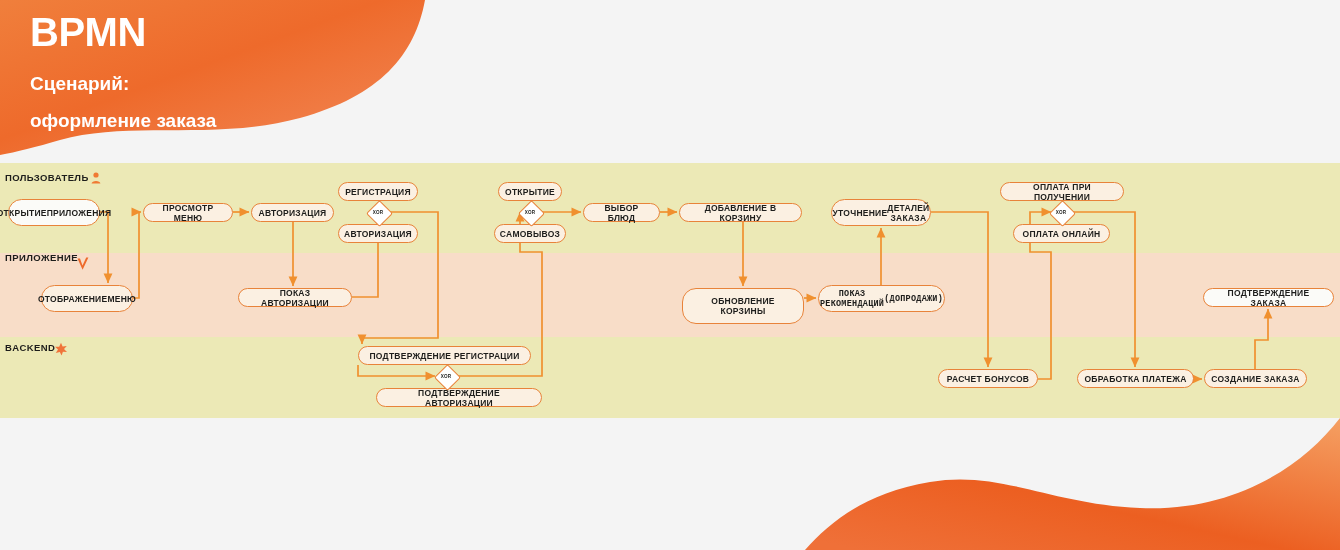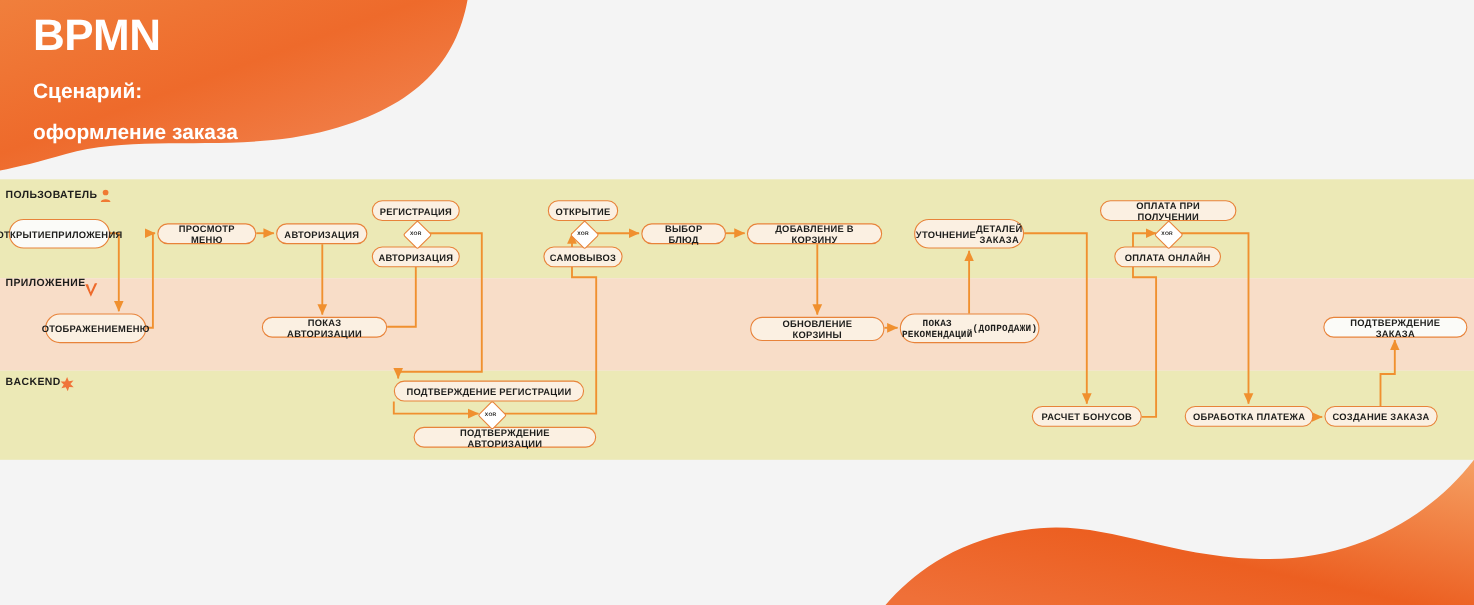--- a/index.html
+++ b/index.html
@@ -204,21 +204,21 @@
       <div class="node" style="left: 1013px; top: 224px; width: 97px; height: 19px;">
         <span style="display: block;">ОПЛАТА ОНЛАЙН</span>
       </div>
       <div class="node" style="left: 41px; top: 285px; width: 92px; height: 27px;">
         <span style="display: block;">ОТОБРАЖЕНИЕ</span>
         <span style="display: block;">МЕНЮ</span>
       </div>
       <div class="node" style="left: 238px; top: 288px; width: 114px; height: 19px;">
         <span style="display: block;">ПОКАЗ АВТОРИЗАЦИИ</span>
       </div>
-      <div class="node" style="left: 682px; top: 288px; width: 122px; height: 22px;">
+      <div class="node" style="left: 682px; top: 288px; width: 122px; height: 36px;">
         <span style="display: block;">ОБНОВЛЕНИЕ КОРЗИНЫ</span>
       </div>
       <div class="node" style="left: 818px; top: 285px; width: 127px; height: 27px; font-family: Liberation Mono, monospace;">
         <span style="display: block;">ПОКАЗ РЕКОМЕНДАЦИЙ</span>
         <span style="display: block;">(ДОПРОДАЖИ)</span>
       </div>
       <div class="node white" style="left: 1203px; top: 288px; width: 131px; height: 19px;">
         <span style="display: block;">ПОДТВЕРЖДЕНИЕ ЗАКАЗА</span>
       </div>
       <div class="node" style="left: 358px; top: 346px; width: 173px; height: 19px;">

